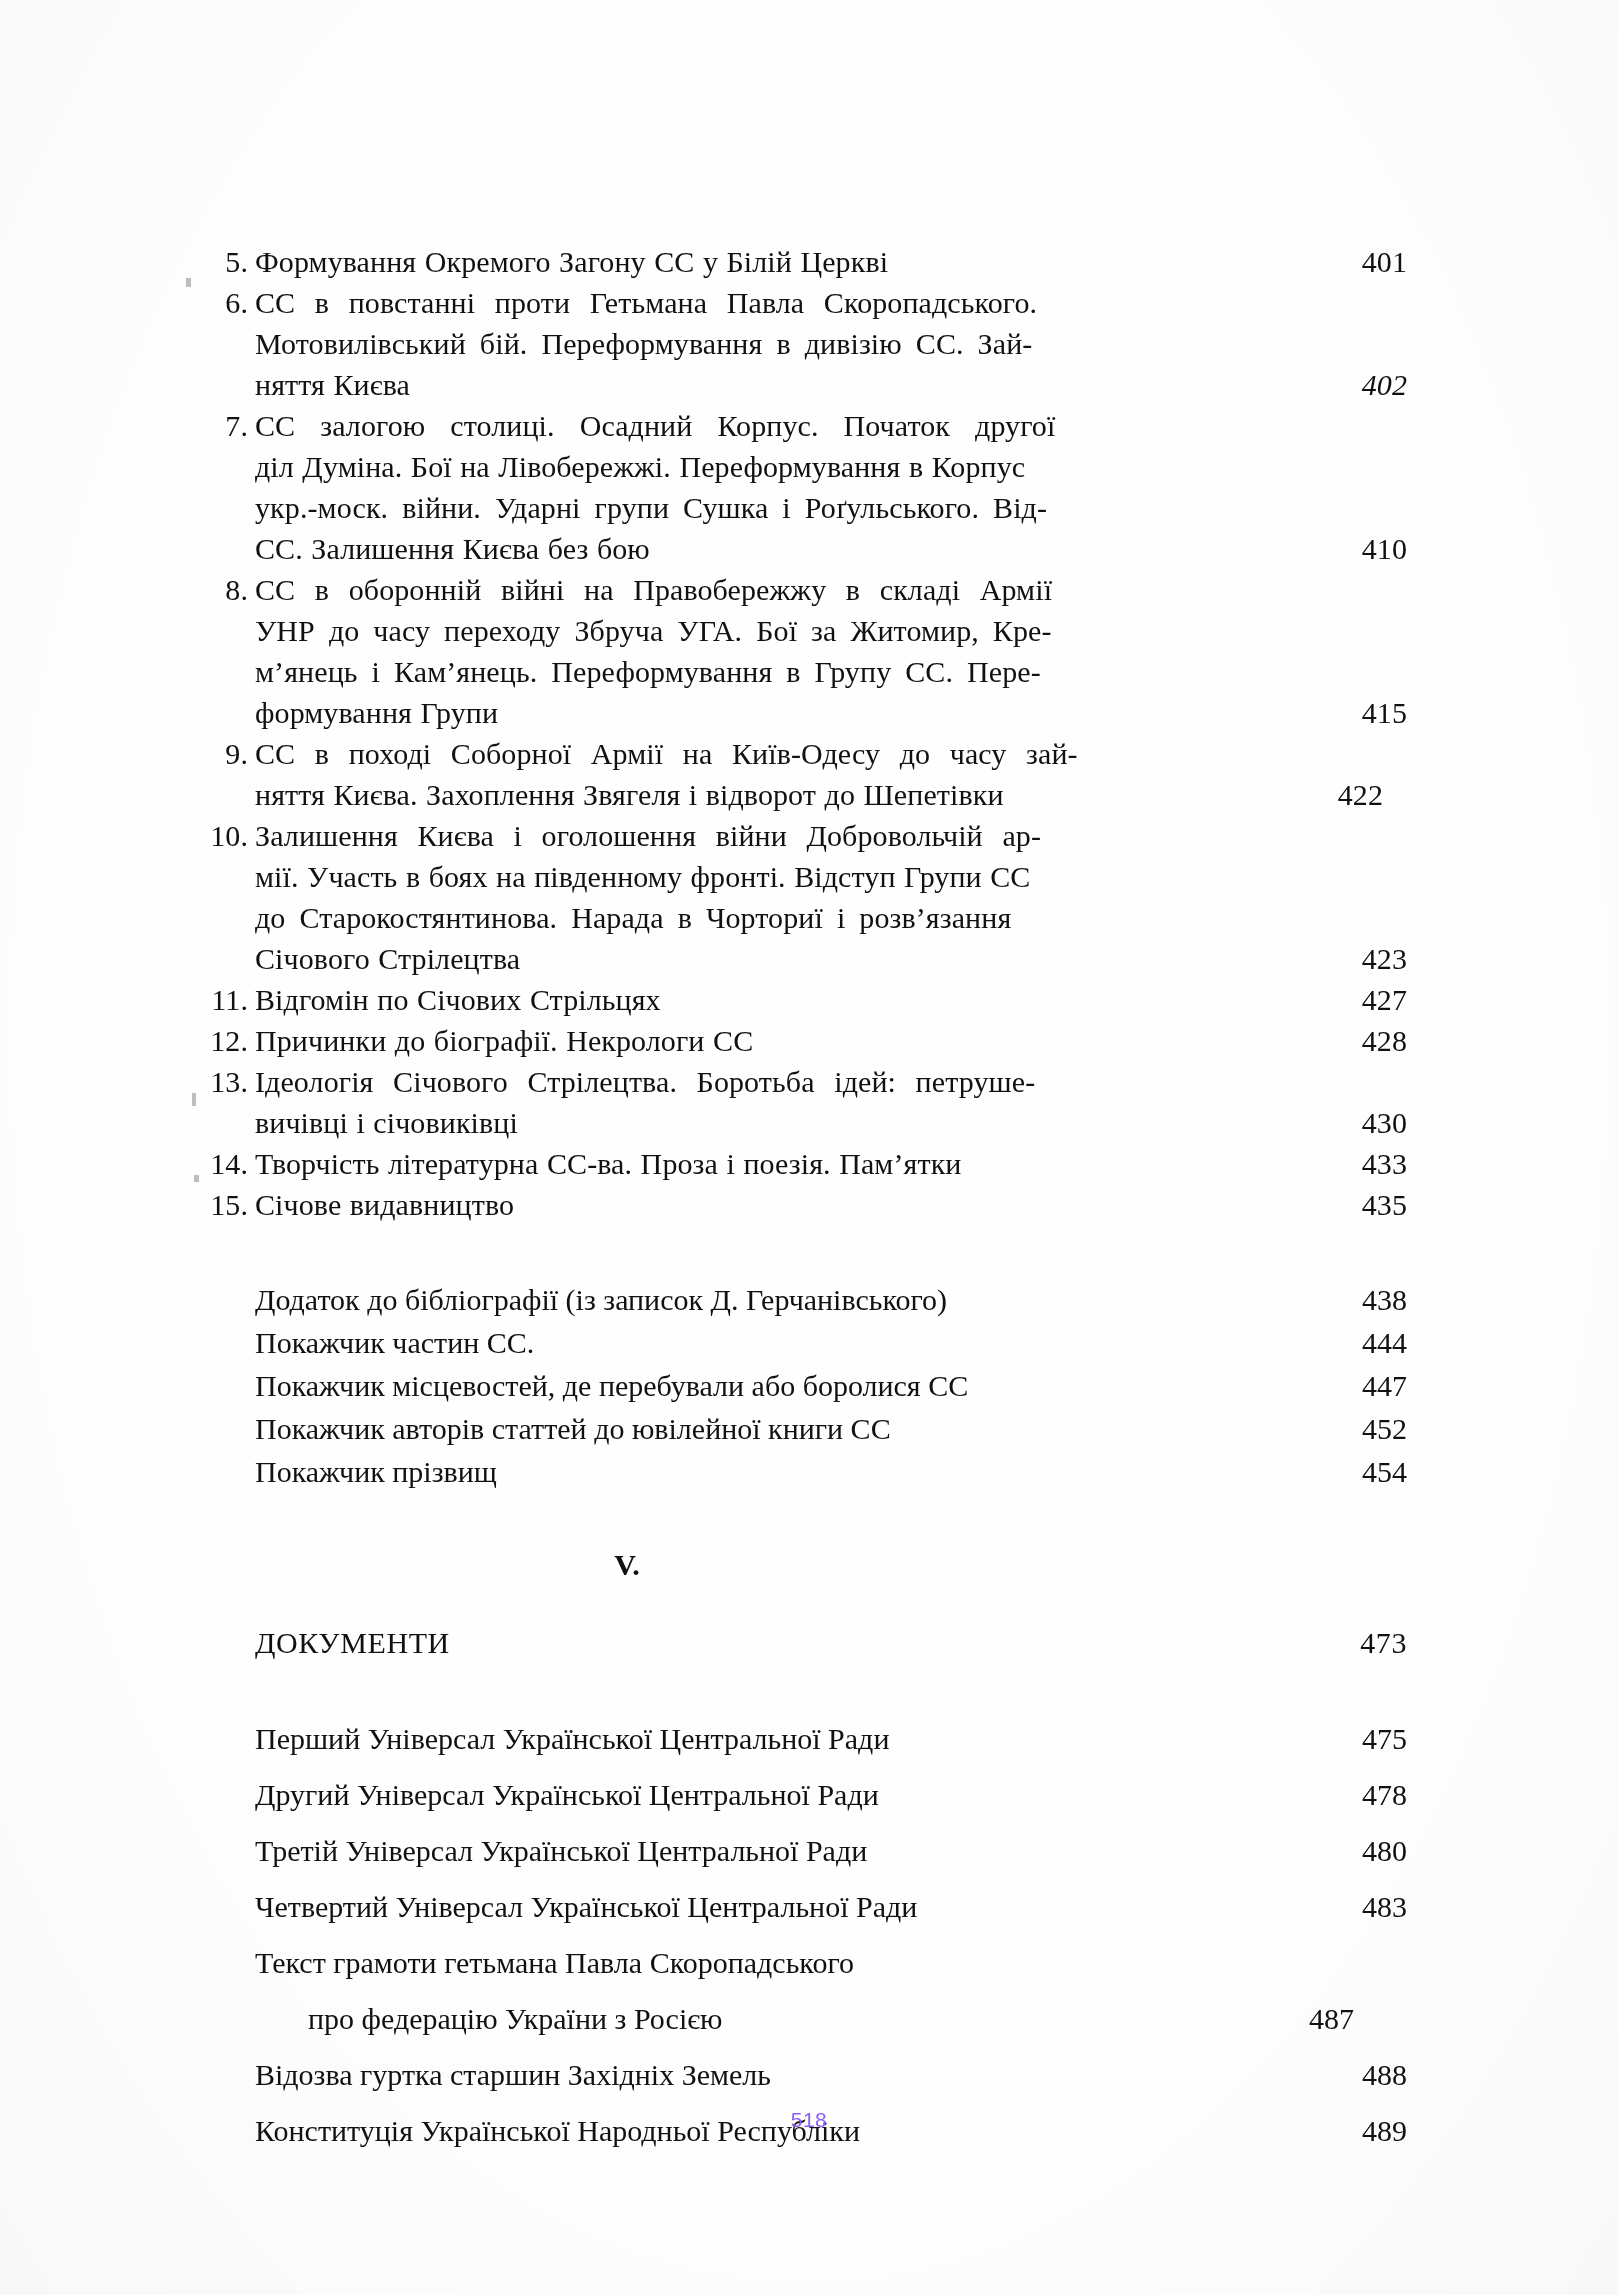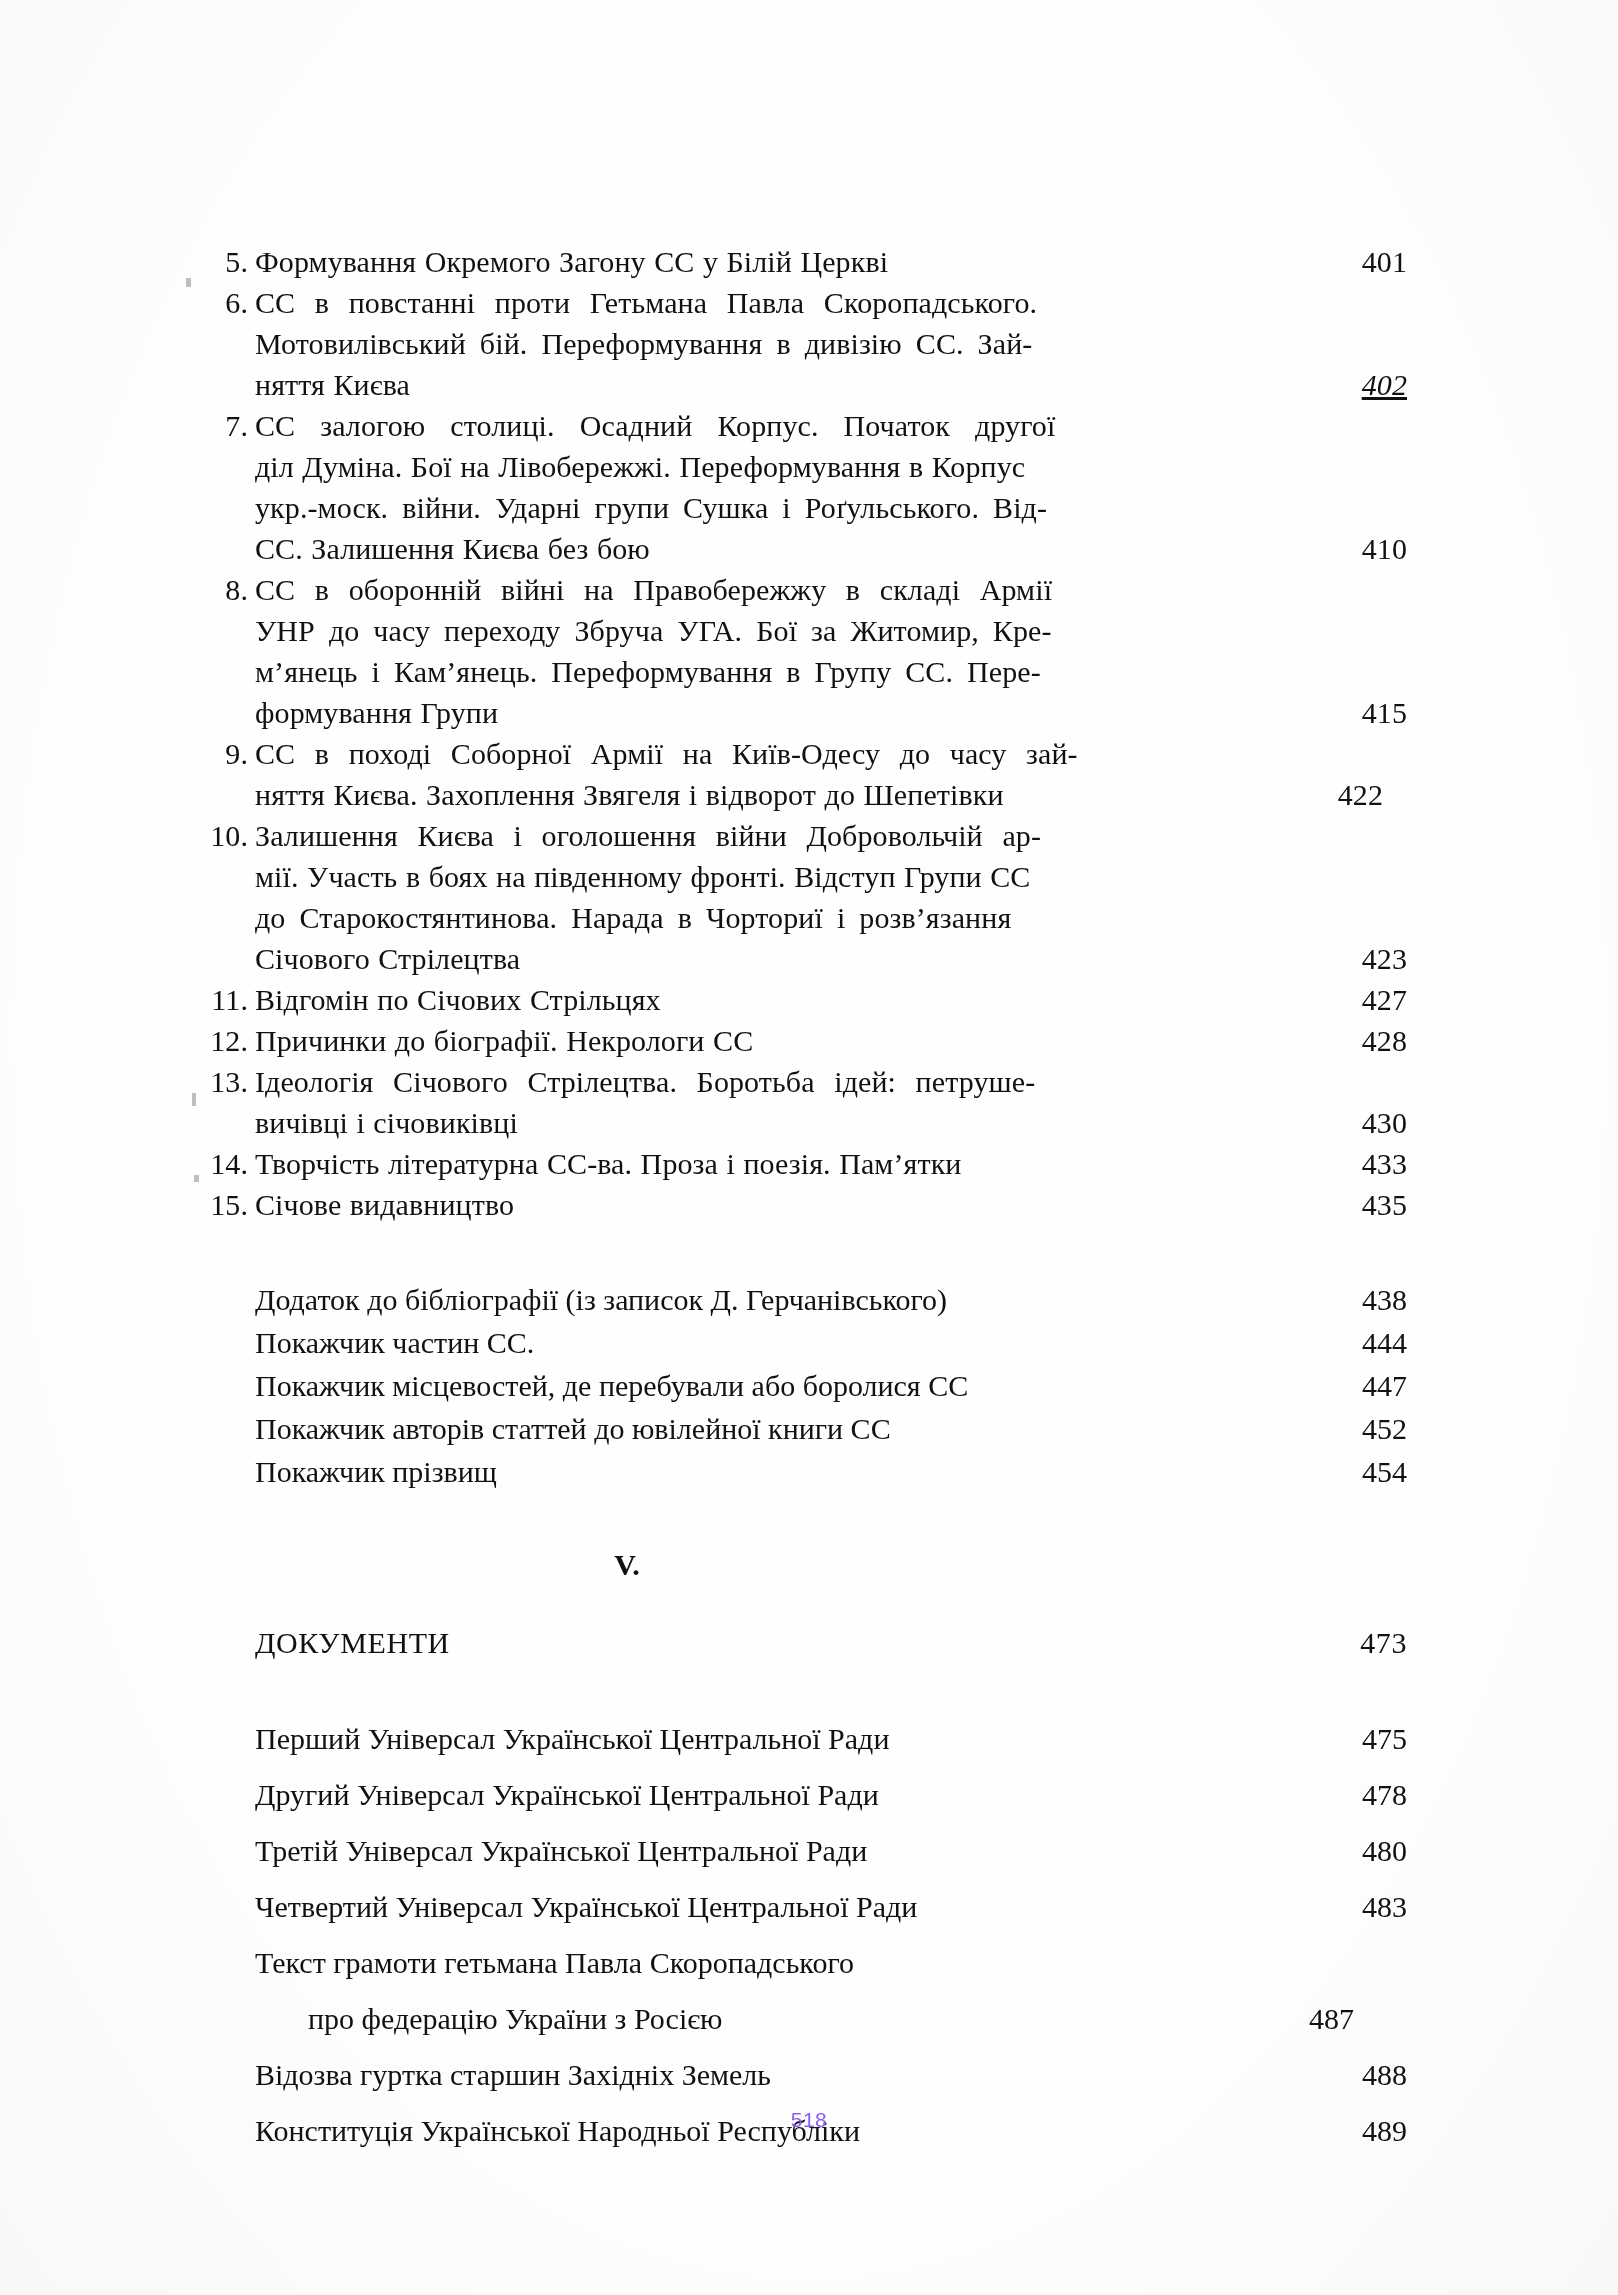--- a/index.html
+++ b/index.html
@@ -74,21 +74,21 @@
   .j4 { word-spacing: 17.4px; }
 
   .pg {
     position: absolute;
     width: 101px;
     text-align: right;
     font-size: 30px;
     left: 1051px;
   }
   .pg.tight { left: 1027px; }
-  .pg.italic { font-style: italic; text-decoration: underline; }
+  .pg.italic { font-style: italic; }
 
   
   .plain-list {
     list-style: none;
     margin: 53px 0 0 0;
     padding: 0;
   }
   .plain-item {
     position: relative;
     font-size: 30px;

